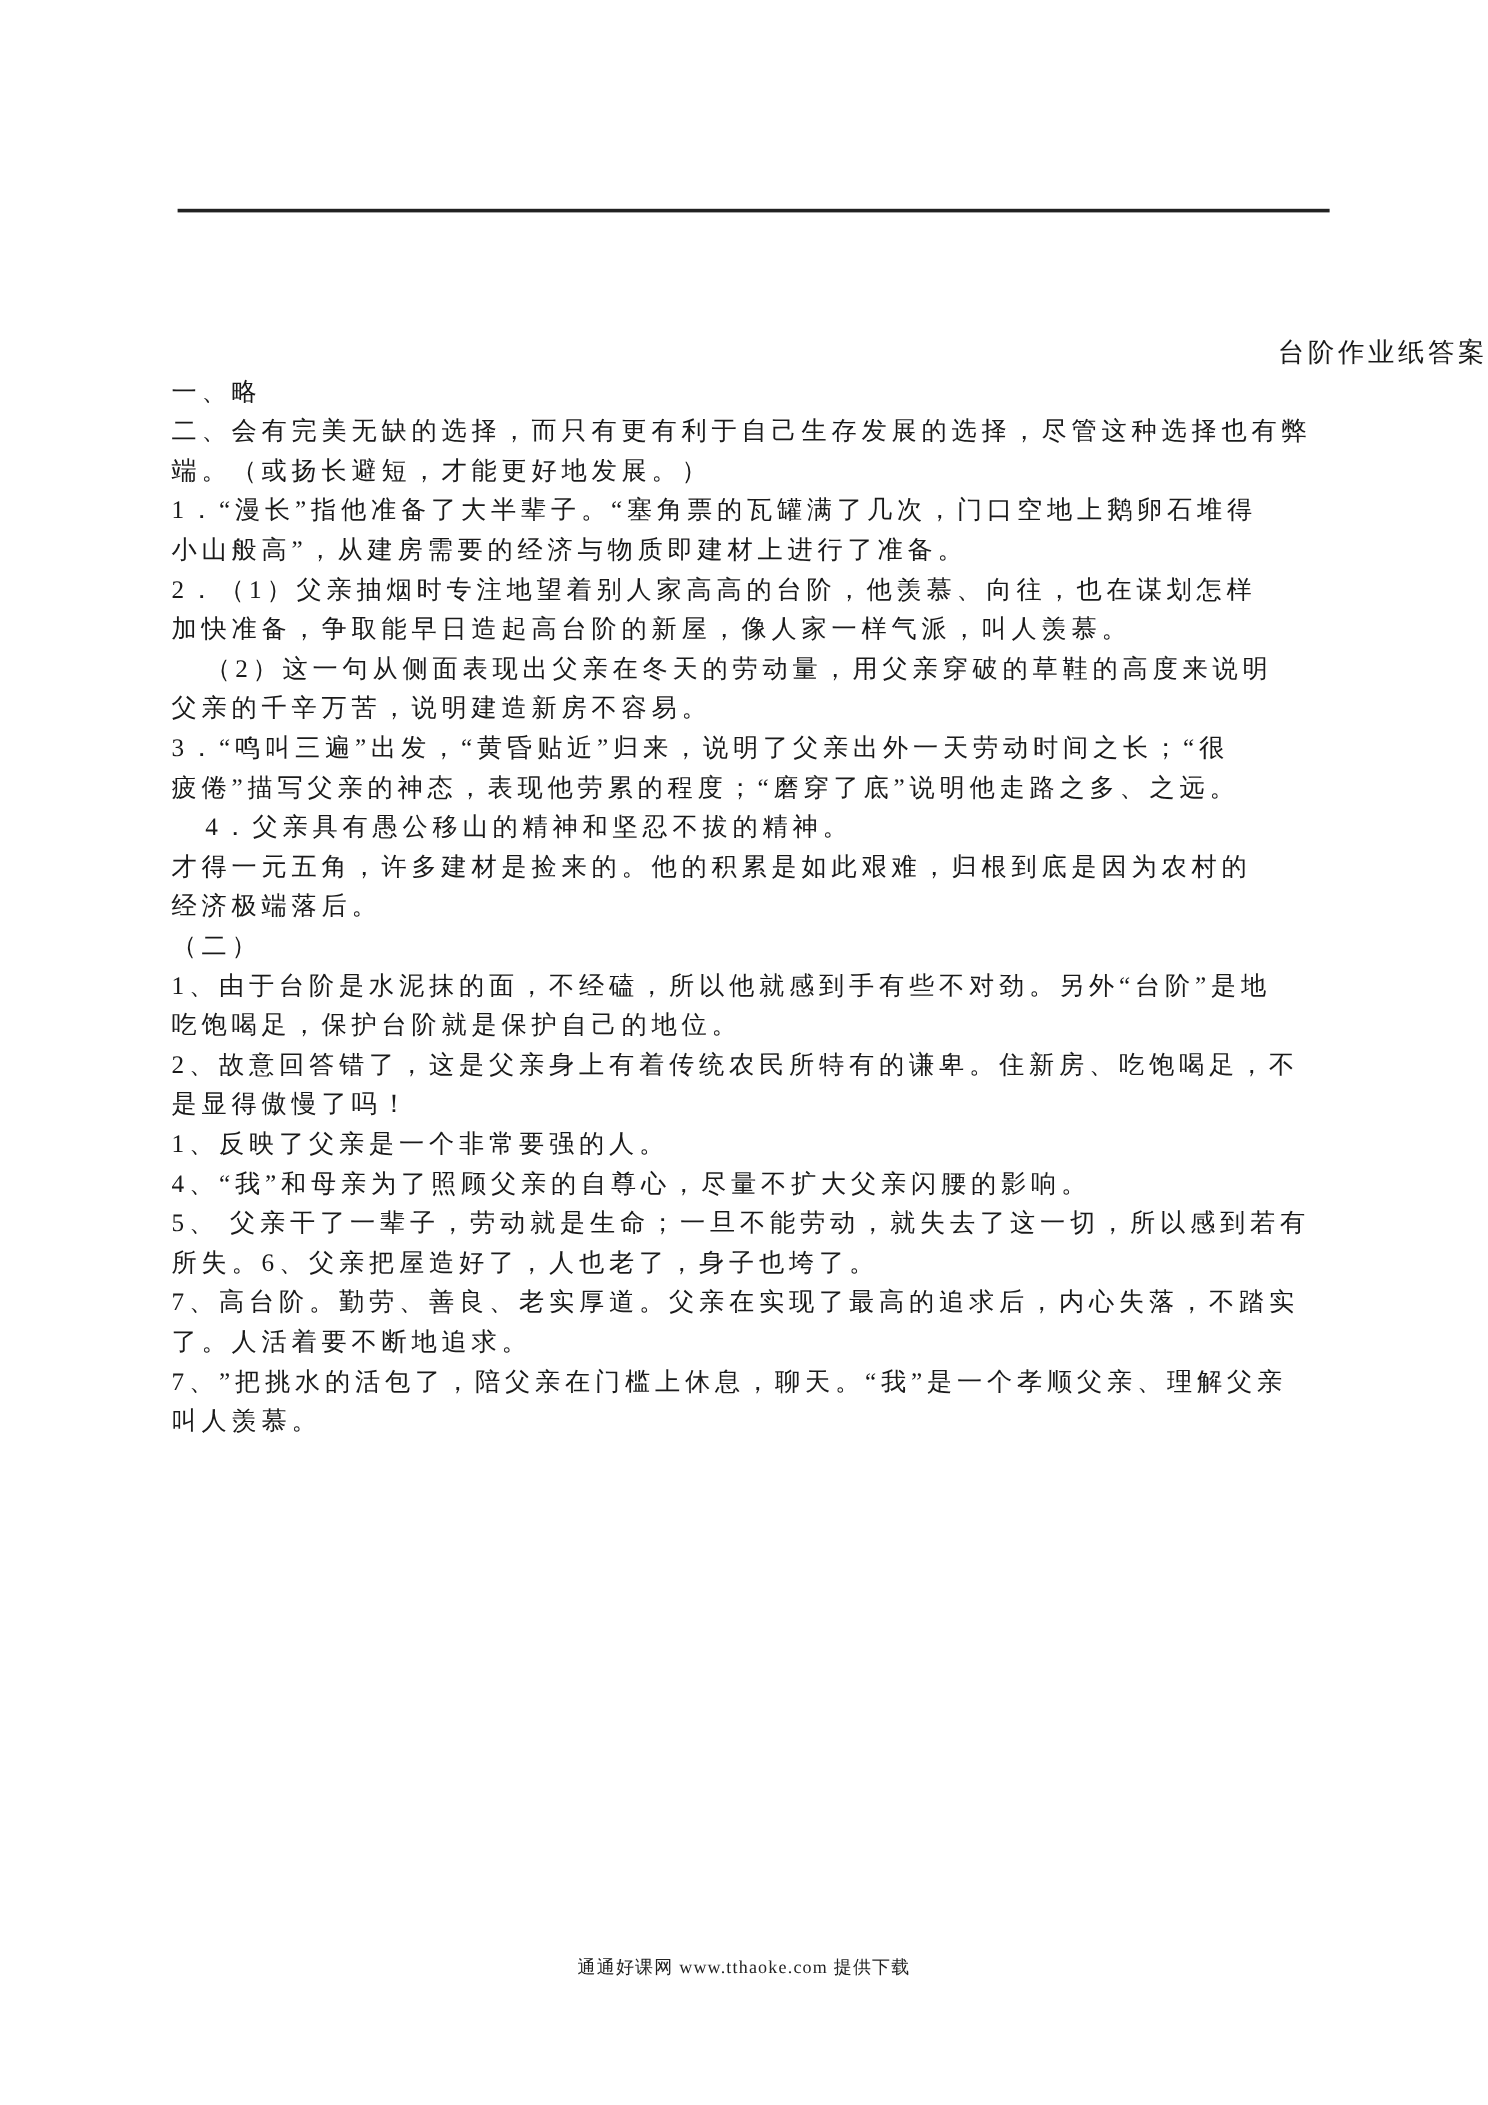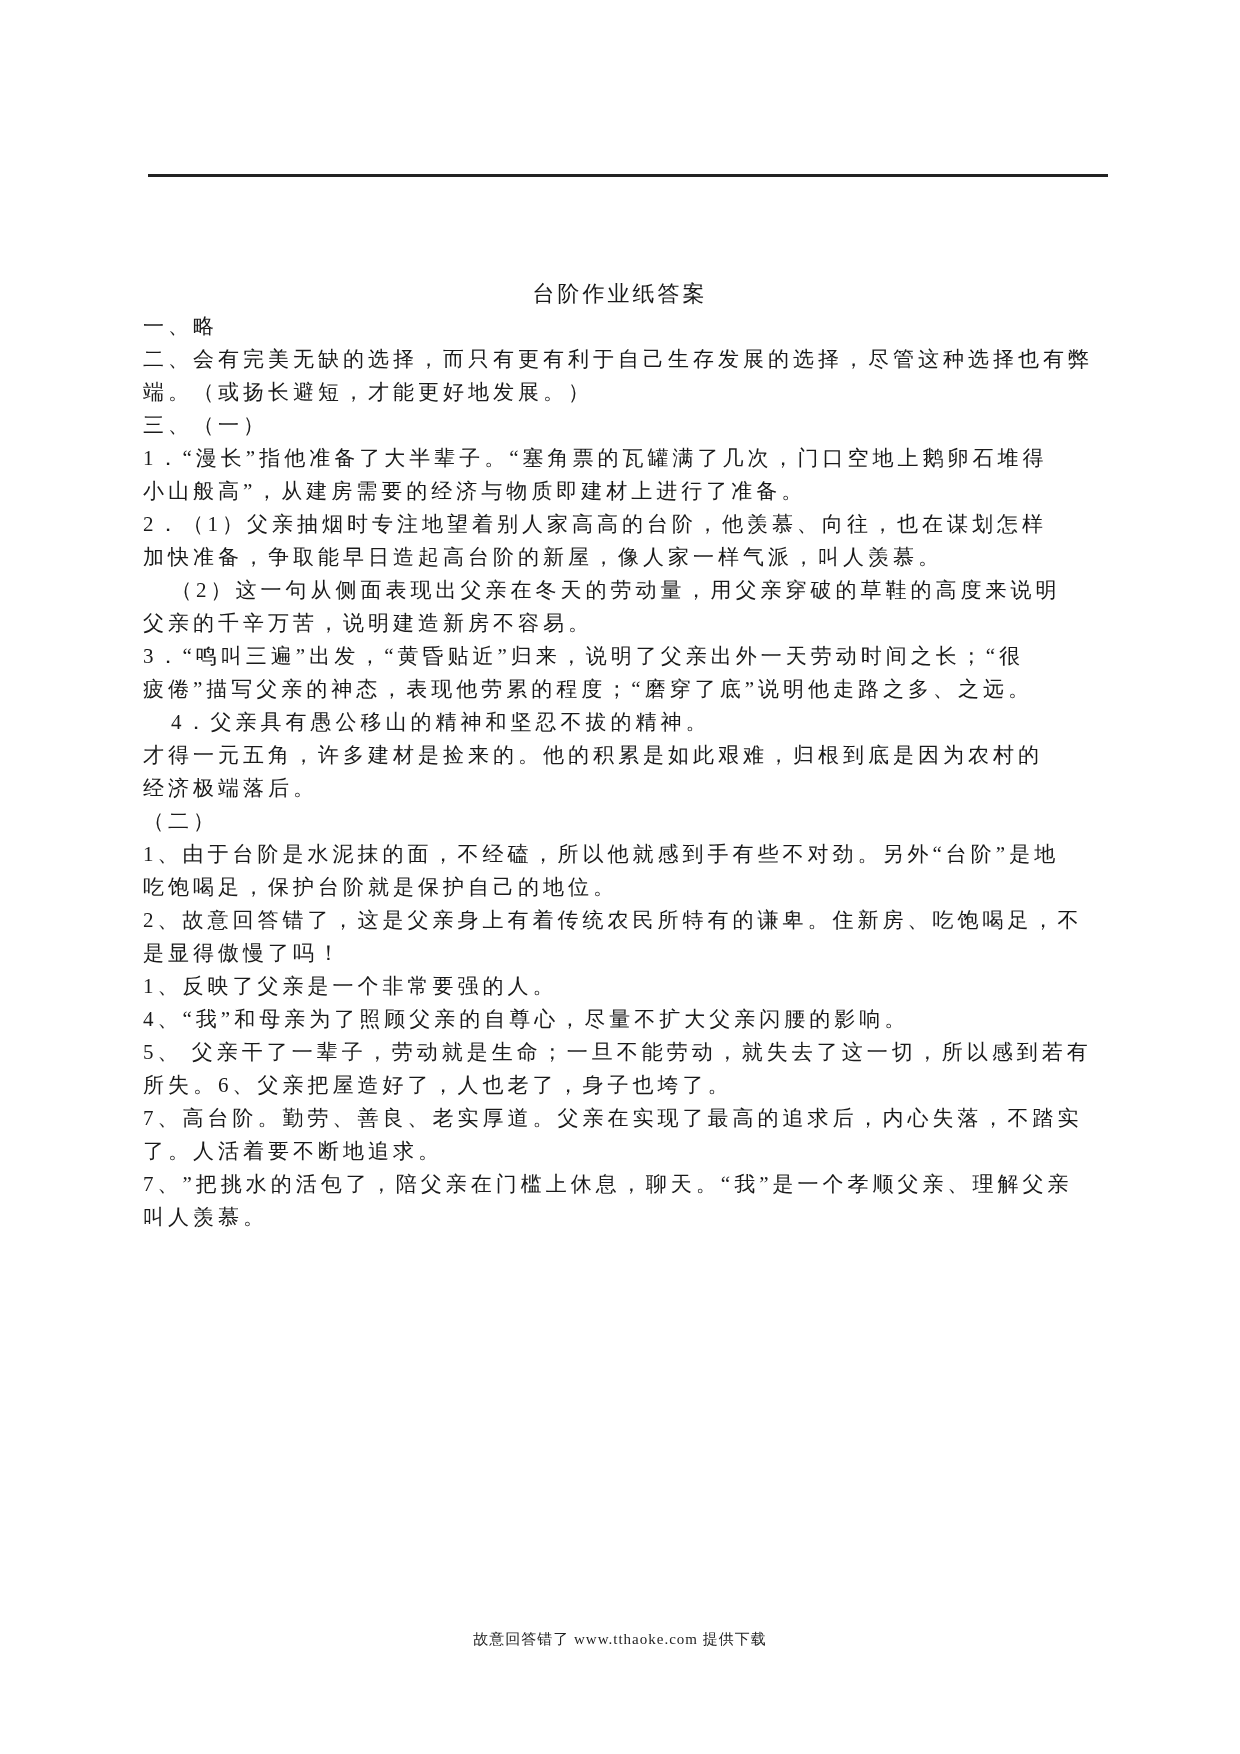--- a/index.html
+++ b/index.html
@@ -22,21 +22,21 @@
     top: 174px;
     width: 960px;
     height: 3px;
     background: #222222;
   }
   .title {
     position: absolute;
     left: 0;
     top: 279px;
     width: 100%;
-    text-align: center;
+    text-align: right;
     font-size: 22px;
     letter-spacing: 3px;
     white-space: nowrap;
   }
   .doc-body {
     position: absolute;
     left: 143px;
     top: 310px;
     width: 990px;
   }
@@ -62,21 +62,20 @@
 </head>
 <body>
 
 <div class="page" style="color: rgb(26, 26, 26);">
   <div class="top-rule" style="background: rgb(34, 34, 34);"></div>
   <div class="title">台阶作业纸答案</div>
   <div class="doc-body" id="doc-body">
       <div class="line">一、略</div>
       <div class="line">二、会有完美无缺的选择，而只有更有利于自己生存发展的选择，尽管这种选择也有弊</div>
       <div class="line">端。（或扬长避短，才能更好地发展。）</div>
-      <div class="line">三、（一）</div>
       <div class="line">1．“漫长”指他准备了大半辈子。“塞角票的瓦罐满了几次，门口空地上鹅卵石堆得</div>
       <div class="line">小山般高”，从建房需要的经济与物质即建材上进行了准备。</div>
       <div class="line">2．（1）父亲抽烟时专注地望着别人家高高的台阶，他羡慕、向往，也在谋划怎样</div>
       <div class="line">加快准备，争取能早日造起高台阶的新屋，像人家一样气派，叫人羡慕。</div>
       <div class="line" style="padding-left: 28px;">（2）这一句从侧面表现出父亲在冬天的劳动量，用父亲穿破的草鞋的高度来说明</div>
       <div class="line">父亲的千辛万苦，说明建造新房不容易。</div>
       <div class="line">3．“鸣叫三遍”出发，“黄昏贴近”归来，说明了父亲出外一天劳动时间之长；“很</div>
       <div class="line">疲倦”描写父亲的神态，表现他劳累的程度；“磨穿了底”说明他走路之多、之远。</div>
       <div class="line" style="padding-left: 28px;">4．父亲具有愚公移山的精神和坚忍不拔的精神。</div>
       <div class="line">才得一元五角，许多建材是捡来的。他的积累是如此艰难，归根到底是因为农村的</div>
@@ -88,14 +87,14 @@
       <div class="line">是显得傲慢了吗！</div>
       <div class="line">1、反映了父亲是一个非常要强的人。</div>
       <div class="line">4、“我”和母亲为了照顾父亲的自尊心，尽量不扩大父亲闪腰的影响。</div>
       <div class="line">5、 父亲干了一辈子，劳动就是生命；一旦不能劳动，就失去了这一切，所以感到若有</div>
       <div class="line">所失。6、父亲把屋造好了，人也老了，身子也垮了。</div>
       <div class="line">7、高台阶。勤劳、善良、老实厚道。父亲在实现了最高的追求后，内心失落，不踏实</div>
       <div class="line">了。人活着要不断地追求。</div>
       <div class="line">7、”把挑水的活包了，陪父亲在门槛上休息，聊天。“我”是一个孝顺父亲、理解父亲</div>
       <div class="line">叫人羡慕。</div>
     </div>
-  <div class="footer">故意回答错了  www.tthaoke.com 提供下载</div>
+  <div class="footer">通通好课网  www.tthaoke.com 提供下载</div>
 </div>
 
 </body></html>

